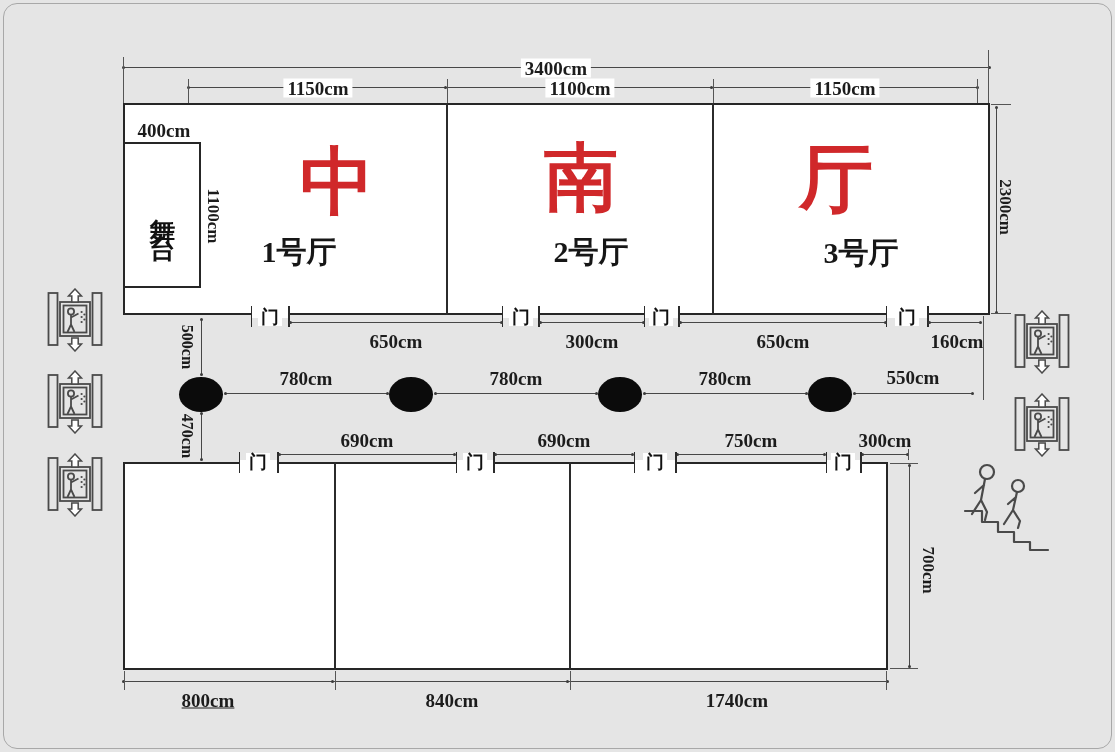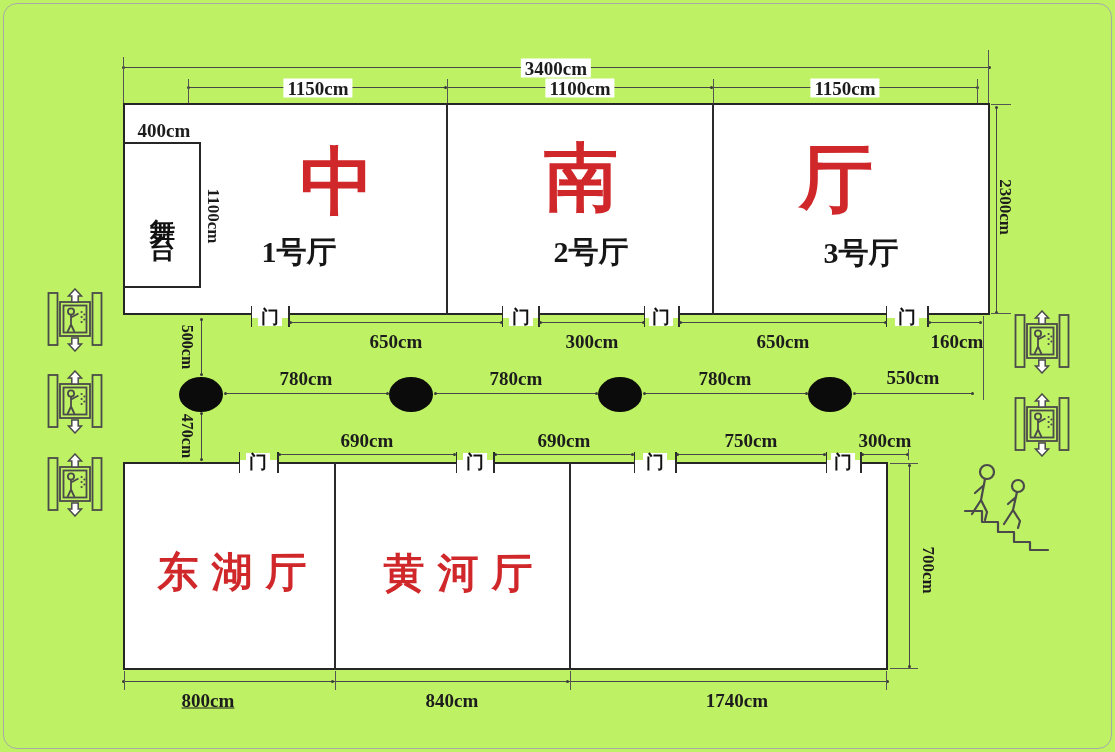--- a/index.html
+++ b/index.html
@@ -1,16 +1,16 @@
 <!DOCTYPE html>
 <html><head>
 <meta charset="utf-8">
 <style>
   html,body{margin:0;padding:0;background:#fff;}
-  #canvas{position:relative;width:1115px;height:752px;background:#bef264;overflow:hidden;
+  #canvas{position:relative;width:1115px;height:752px;background:#e5e5e5;overflow:hidden;
           font-family:"Liberation Serif",serif;color:#1c1c1c;}
   .frame{position:absolute;left:3px;top:3px;right:3px;bottom:3px;border:1.5px solid #a8a8a8;border-radius:14px;}
   .abs{position:absolute;}
   
   .wall-rect{position:absolute;border:2.5px solid #262626;background:#fff;box-sizing:border-box;}
   .wall-v{position:absolute;width:2px;background:#2b2b2b;}
   .jamb{position:absolute;width:1.5px;background:#2b2b2b;}
   .gap{position:absolute;background:#fff;}
   
   .dimline{position:absolute;height:1.3px;background:#474747;}
@@ -155,22 +155,20 @@
   <div class="jamb" style="left:493px;top:452px;height:21px;"></div>
   <div class="jamb" style="left:633.5px;top:452px;height:21px;"></div>
   <div class="jamb" style="left:675px;top:452px;height:21px;"></div>
   <div class="jamb" style="left:825.5px;top:452px;height:21px;"></div>
   <div class="jamb" style="left:860px;top:452px;height:21px;"></div>
   <div class="door-lbl" style="left:258px;top:462px;">门</div>
   <div class="door-lbl" style="left:475px;top:462px;">门</div>
   <div class="door-lbl" style="left:655px;top:462px;">门</div>
   <div class="door-lbl" style="left:843px;top:462px;">门</div>
 
-  <div class="redname" style="left:232px;top:572px;">东湖厅</div>
-  <div class="redname" style="left:458px;top:573px;">黄河厅</div>
 
   <div class="dimline" style="left:123px;top:681px;width:765px;"></div>
   <div class="dot" style="left:331px;top:679.5px;"></div>
   <div class="dot" style="left:566px;top:679.5px;"></div>
   <div class="ext-v" style="left:124px;top:671px;height:19px;"></div>
   <div class="ext-v" style="left:334.5px;top:671px;height:19px;"></div>
   <div class="ext-v" style="left:569.5px;top:671px;height:19px;"></div>
   <div class="ext-v" style="left:886px;top:671px;height:19px;"></div>
   <div class="dim plain" style="left:208px;top:700px;text-decoration:underline;">800cm</div>
   <div class="dim plain" style="left:452px;top:700px;">840cm</div>

